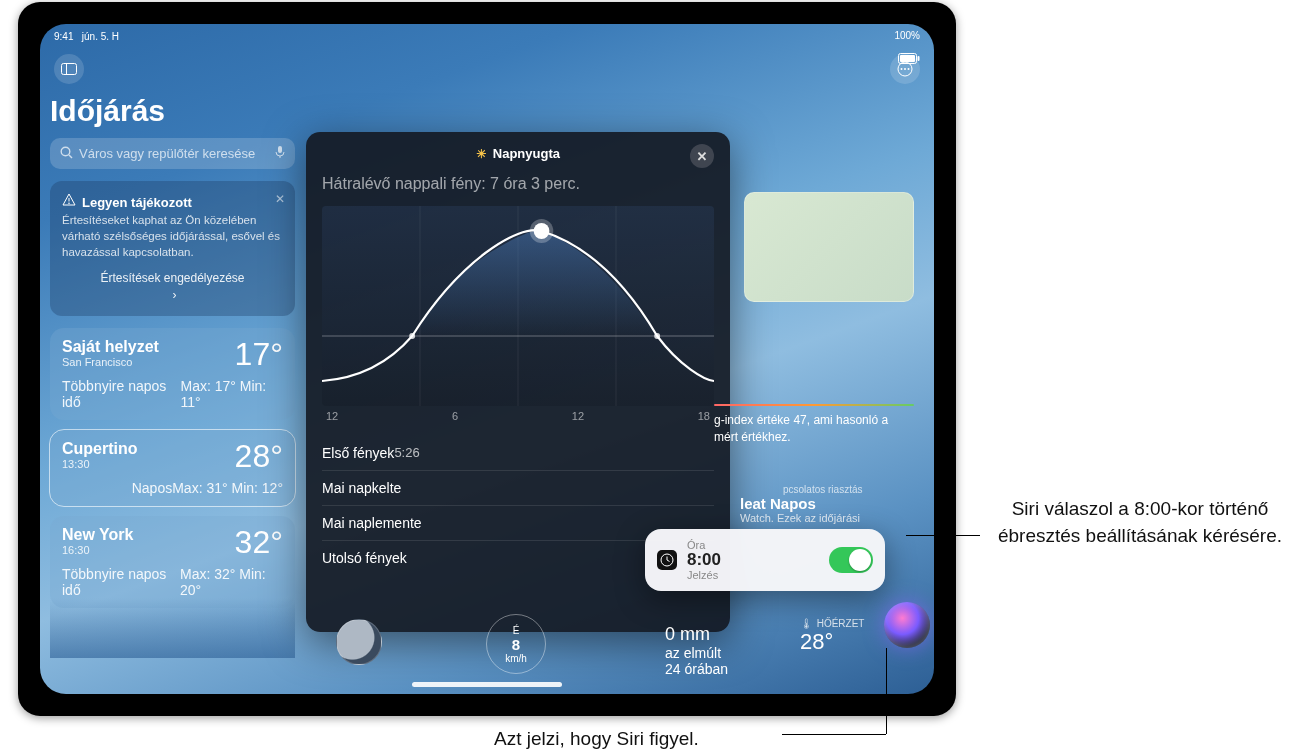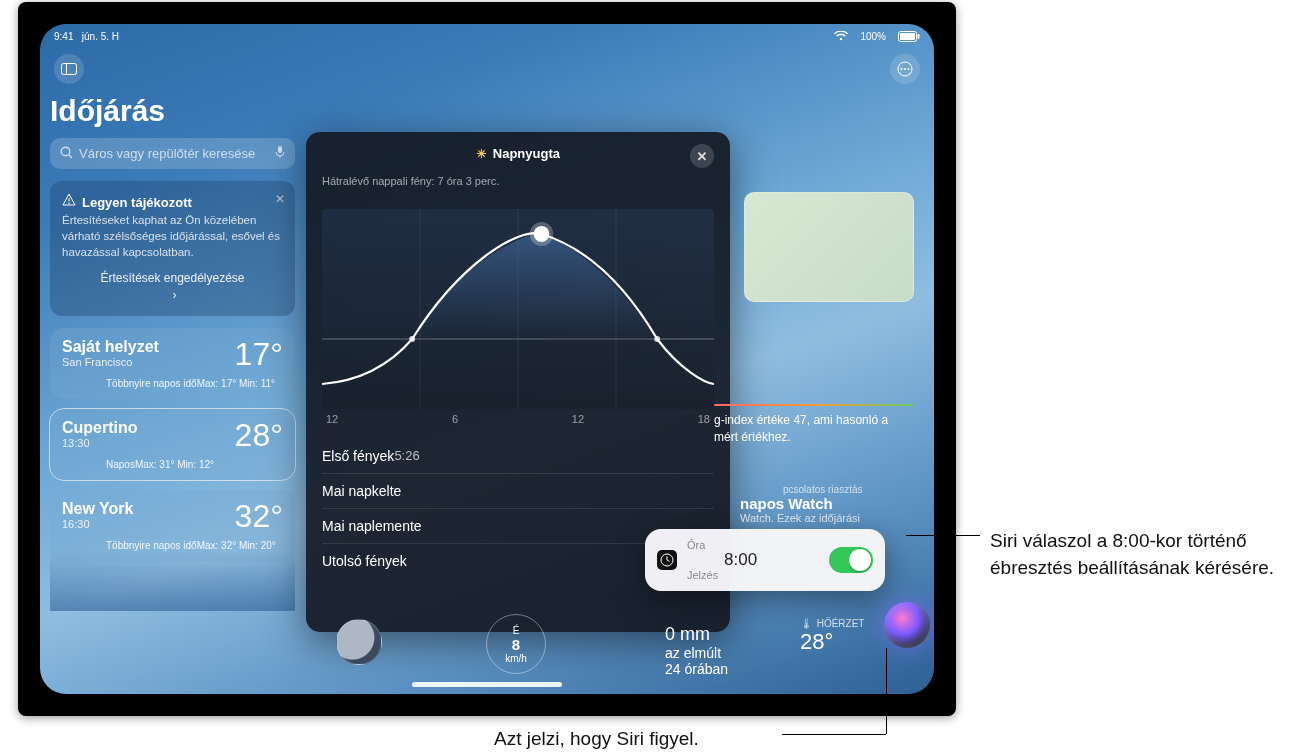--- a/index.html
+++ b/index.html
@@ -9,39 +9,39 @@
     width: 1301px;
     height: 755px;
     position: relative;
     overflow: hidden;
   }
   .ipad-frame {
     position: absolute;
     left: 18px; top: 2px;
     width: 938px; height: 714px;
     background: #000;
-    border-radius: 8px;
+    border-radius: 22px;
     padding: 22px;
     box-shadow: 0 2px 10px rgba(0,0,0,.4);
   }
   .ipad-screen {
     width: 100%; height: 100%;
     border-radius: 26px;
     overflow: hidden;
     position: relative;
     background: linear-gradient(160deg,#2d6aa8 0%,#3b7bb8 20%,#6ea9d6 45%,#8fbde0 60%,#5b92c3 80%,#2d5f95 100%);
   }
   
   .status-bar {
     position: absolute; top: 0; left: 0; right: 0;
     height: 20px; display: flex; justify-content: space-between;
     align-items: center; padding: 4px 14px 0;
     font-size: 10px; color: #fff; font-weight: 500;
   }
-  .status-right { display:flex; align-items:center; gap:12px; }
+  .status-right { display:flex; align-items:flex-end; gap:12px;flex-direction:column; }
   .wifi-icon, .battery-icon { display:inline-block; }
   .wifi-icon svg, .battery-icon svg { display:block; }
 
   
   .top-icons { position:absolute; top:30px; left:14px; right:14px; display:flex; justify-content:space-between; }
   .icon-btn {
     width:30px; height:30px; border-radius:15px;
     background: rgba(255,255,255,.15);
     display:flex; align-items:center; justify-content:center;
     color:#fff;
@@ -78,42 +78,42 @@
     border-radius: 14px;
     padding: 10px 12px;
     margin-bottom: 10px;
     position: relative;
   }
   .city-card.selected { outline: 1.5px solid rgba(255,255,255,.6); }
   .city-top { display:flex; justify-content:space-between; align-items:flex-start; }
   .city-name { font-size:16px; font-weight:600; }
   .city-sub { font-size:11px; color:rgba(255,255,255,.85); }
   .city-temp { font-size:32px; font-weight:300; line-height:1; }
-  .city-bottom { display:flex; justify-content:flex-start; font-size:10px; margin-top:8px; color:rgba(255,255,255,.9);margin-left:44px;}
+  .city-bottom { display:flex; justify-content:flex-end; font-size:14px; margin-top:8px; color:rgba(255,255,255,.9);}
   .sidebar-fade {
     position:absolute; left:0; right:0; bottom:-40px; height:60px;
     background:linear-gradient(to bottom, rgba(45,95,149,0), rgba(45,95,149,.6));
   }
 
   
   .modal {
     position:absolute; left:266px; top:108px;
     width:424px; height:500px;
     background: rgba(20,25,35,.92);
     border-radius: 14px;
     color:#fff;
     padding: 14px 16px;
     box-shadow: 0 10px 40px rgba(0,0,0,.5);
     overflow:hidden;
   }
   .modal-header { display:flex; justify-content:center; align-items:center; position:relative; font-size:13px; font-weight:600; margin-bottom:14px;}
   .modal-header .sun-icon { margin-right:6px; color:#f6c34a; font-size:12px;}
   .modal-close { position:absolute; right:0; top:-2px; width:24px; height:24px; border-radius:12px; background:rgba(120,120,130,.4); display:flex; align-items:center; justify-content:center; font-size:13px; color:#ddd;}
   .modal-time { font-size:30px; font-weight:600; }
-  .modal-sub { font-size:11px; color:rgba(255,255,255,.6); margin-bottom:22px;}
+  .modal-sub { font-size:16px; color:rgba(255,255,255,.6); margin-bottom:13px;}
   .sun-chart {
     width:100%; height:200px; margin-top:8px; position:relative;
     background: linear-gradient(to bottom, rgba(60,90,140,.2), rgba(10,15,25,.2));
     border-radius:4px;
   }
   .sun-chart svg { width:100%; height:100%; }
   .x-ticks { display:flex; justify-content:space-between; font-size:11px; color:rgba(255,255,255,.55); margin-top:4px; padding:0 4px;}
   .data-rows { margin-top:14px; }
   .data-row { display:flex; justify-content:flex-start; padding:9px 0; border-top:1px solid rgba(255,255,255,.1); font-size:14px;}
   .data-row:first-child { border-top:none; }
@@ -161,21 +161,21 @@
     display:flex; align-items:center;
     padding: 8px 12px; gap:10px;
     color:#222;
   }
   .siri-card .clock-icon {
     width:20px; height:20px; border-radius:5px; background:#111;
     display:flex; align-items:center; justify-content:center; color:#fff; font-size:11px;
   }
   .siri-card .txt { flex:1; }
   .siri-card .app-label { font-size:11px; color:#888; }
-  .siri-card .time { font-size:17px; font-weight:400; line-height:1.1;margin-left:37px;}
+  .siri-card .time { font-size:17px; font-weight:700; line-height:1.1;}
   .siri-card .sub { font-size:11px; color:#888;}
   .toggle {
     width:44px; height:26px; border-radius:13px; background:#34c759;
     position:relative; flex-shrink:0;
   }
   .toggle::after {
     content:""; position:absolute; right:2px; top:2px;
     width:22px; height:22px; border-radius:50%; background:#fff;
     box-shadow:0 1px 2px rgba(0,0,0,.3);
   }
@@ -387,21 +387,21 @@
     </div>
 
     <div class="right-frag map"></div>
     <div class="right-frag uv">
       <div style="height:2px;background:linear-gradient(to right,#f66,#f93,#6c6);margin-bottom:6px;border-radius:2px;"></div>
       <span>g-index értéke 47, ami hasonló a</span><br>
       <span>mért értékhez.</span>
     </div>
     <div class="right-frag heat">
       <div style="font-size:10px;color:rgba(255,255,255,.7);margin-left:43px;">pcsolatos riasztás</div>
-      <div class="hw-title">napos Watch</div>
+      <div class="hw-title">leat Napos</div>
       <div class="hw-sub">Watch. Ezek az időjárási</div>
     </div>
     <div class="right-frag rain">
       <div class="mm">0 mm</div>
       <div>az elmúlt</div>
       <div>24 órában</div>
     </div>
     <div class="right-frag feels">
       <div class="lbl">
           <span>🌡</span>
@@ -435,18 +435,18 @@
       </div>
       <div class="toggle"></div>
     </div>
 
     <div class="siri-orb"></div>
 
     <div class="home-indicator"></div>
   </div>
 </div>
 
-<div class="callout" style="left:990px; top:528px; width:300px;">Siri válaszol a 8:00-kor történő ébresztés beállításának kérésére.</div>
+<div class="callout" style="left:990px; top:496px; width:300px;text-align:center;">Siri válaszol a 8:00-kor történő ébresztés beállításának kérésére.</div>
 <div class="callout-line" style="left:906px; top:535px; width:74px; height:1px;"></div>
 
 <div class="callout" style="left:494px; top:726px;">Azt jelzi, hogy Siri figyel.</div>
 <div class="callout-line" style="left:886px; top:648px; width:1px; height:86px;"></div>
 <div class="callout-line" style="left:782px; top:734px; width:104px; height:1px;"></div>
 
 </body></html>

